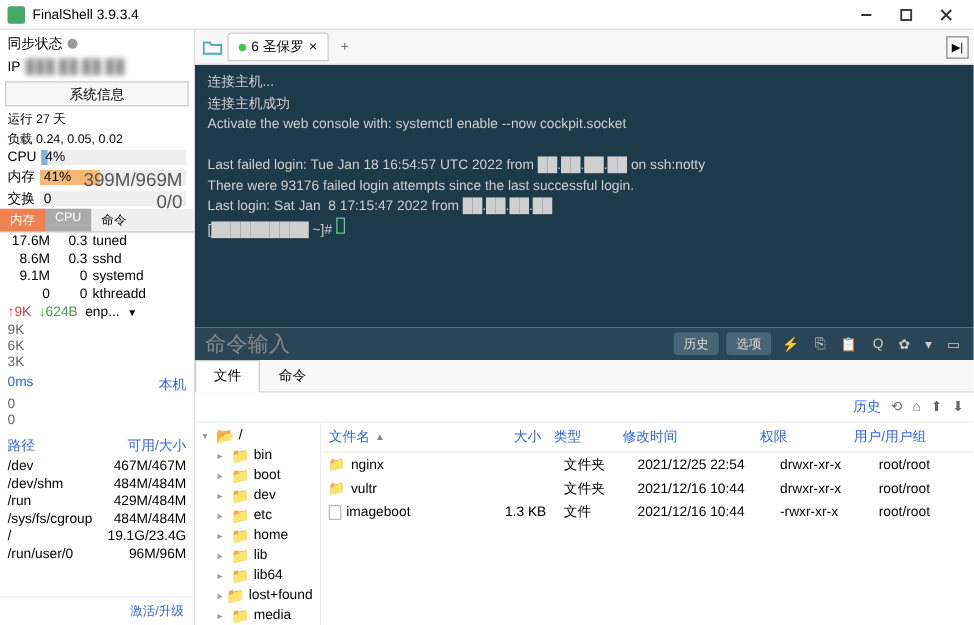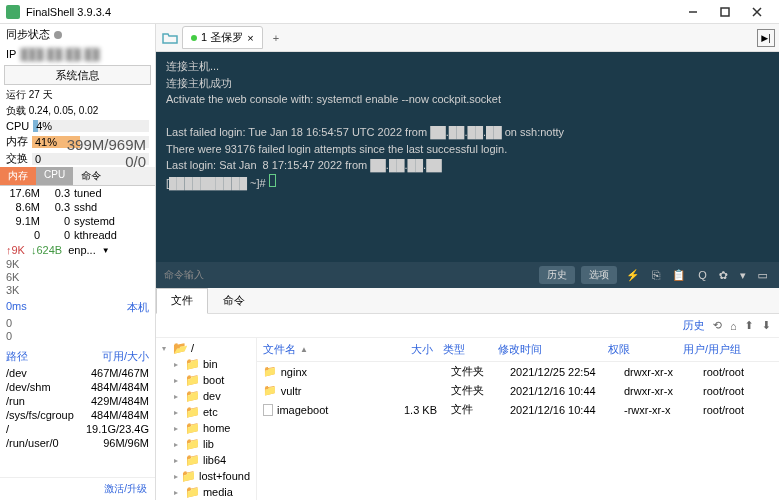--- a/index.html
+++ b/index.html
@@ -44,21 +44,21 @@
 .tabbar { height: 28px; display: flex; align-items: center; background: #f7f7f7; border-bottom: 1px solid #ddd; padding: 0 4px; gap: 2px; }
 .folder-icon { width: 20px; height: 20px; display: flex; align-items: center; justify-content: center; cursor: pointer; }
 .conn-tab { display: flex; align-items: center; gap: 4px; padding: 3px 8px; background: #fff; border: 1px solid #ccc; border-radius: 3px 3px 0 0; cursor: pointer; }
 .green-dot { width: 6px; height: 6px; border-radius: 50%; background: #4c4; }
 .plus-tab { padding: 3px 8px; cursor: pointer; color: #666; }
 .expand-ind { margin-left: auto; width: 18px; height: 18px; border: 1px solid #888; display: flex; align-items: center; justify-content: center; cursor: pointer; font-size: 9px; }
 .terminal { flex: 0 0 210px; background: #1c3a4a; color: #d0d0d0; padding: 6px 10px; font-family: Consolas, monospace; font-size: 11px; line-height: 1.5; position: relative; }
 .terminal .line { white-space: pre; }
 .cursor { display: inline-block; width: 7px; height: 13px; border: 1px solid #6c8; }
 .cmd-bar { height: 26px; background: #2a4555; display: flex; align-items: center; padding: 0 8px; gap: 6px; }
-.cmd-input { flex: 1; color: #888; font-size: 10px; }
+.cmd-input { flex: 1; color: #888; font-size: 17px; }
 .cmd-btn { background: #4a6575; color: #ddd; padding: 2px 8px; border-radius: 3px; font-size: 10px; cursor: pointer; }
 .cmd-icon { color: #ccc; cursor: pointer; padding: 0 3px; }
 .bolt { color: #9e5; }
 .file-tabs { display: flex; background: #f7f7f7; border-bottom: 1px solid #ddd; }
 .file-tab { padding: 4px 14px; border: 1px solid transparent; cursor: pointer; font-size: 11px; }
 .file-tab.act { background: #fff; border: 1px solid #ccc; border-bottom-color: #fff; margin-bottom: -1px; }
 .toolbar { height: 24px; display: flex; align-items: center; justify-content: flex-end; padding: 0 8px; gap: 8px; border-bottom: 1px solid #eee; font-size: 10px; }
 .tool-link { color: #36d; cursor: pointer; }
 .tool-ic { cursor: pointer; color: #666; }
 .file-pane { flex: 1; display: flex; min-height: 0; }
@@ -221,21 +221,21 @@
 
   <div class="right">
     <div class="tabbar">
       <div class="folder-icon">
           <svg width="16" height="14" fill="none" stroke="#5ab" stroke-width="1.5">
             <path d="M1 3 L6 3 L7 5 L15 5 L15 12 L1 12 Z"></path>
           </svg>
         </div>
       <div class="conn-tab">
         <span class="green-dot"></span>
-        <span>1 圣保罗</span>
+        <span>6 圣保罗</span>
         <span>×</span>
       </div>
       <div class="plus-tab">+</div>
       <div class="expand-ind">▶|</div>
     </div>
 
     <div class="terminal">
       <div class="line">连接主机...</div>
       <div class="line">连接主机成功</div>
       <div class="line">Activate the web console with: systemctl enable --now cockpit.socket</div>

